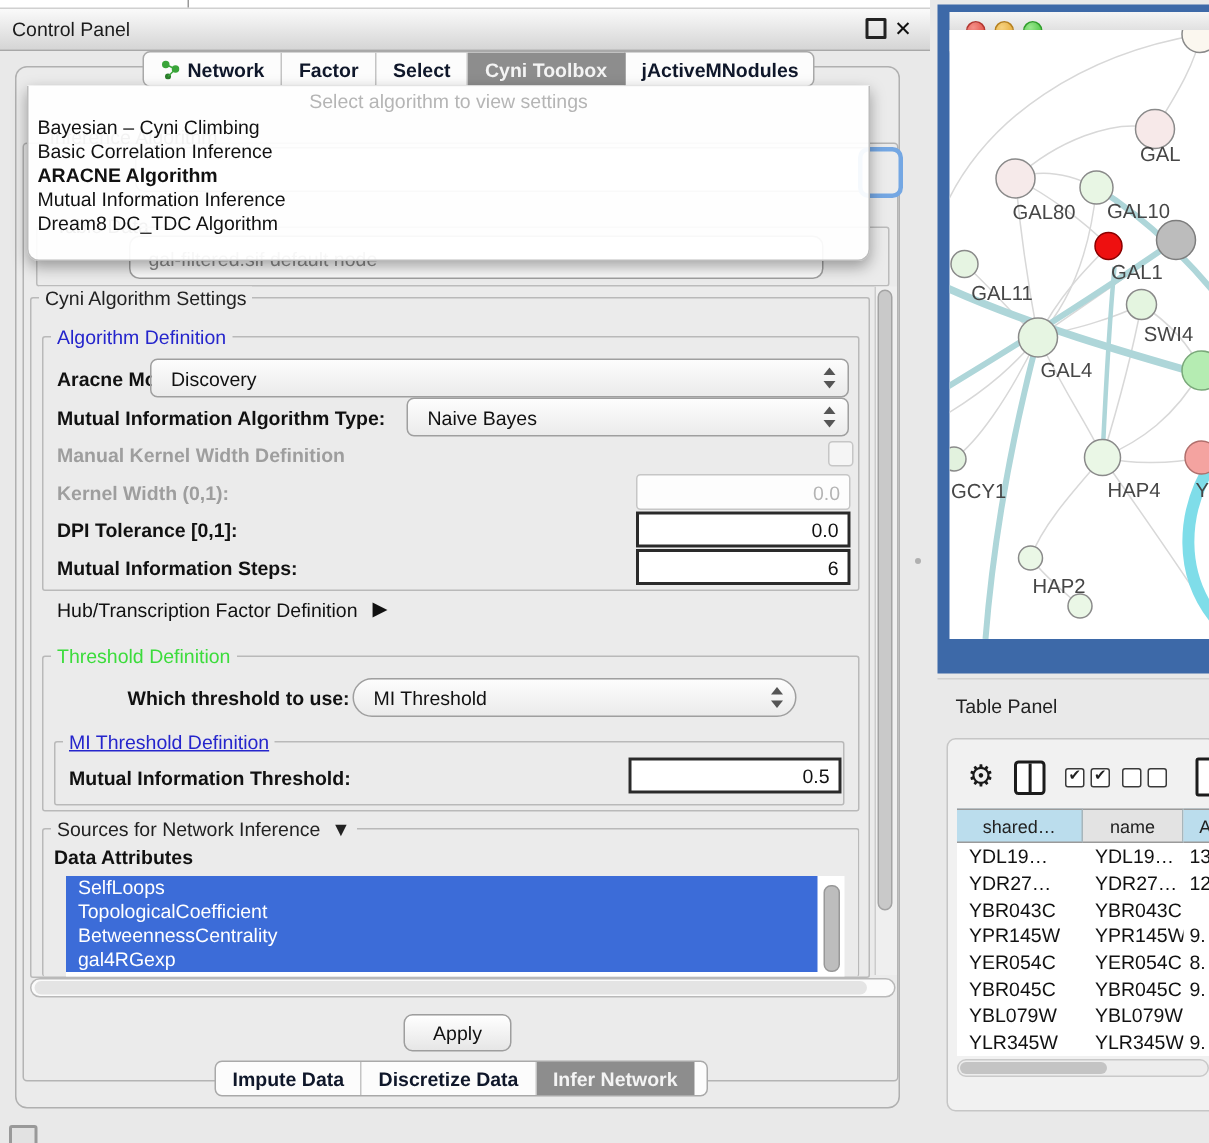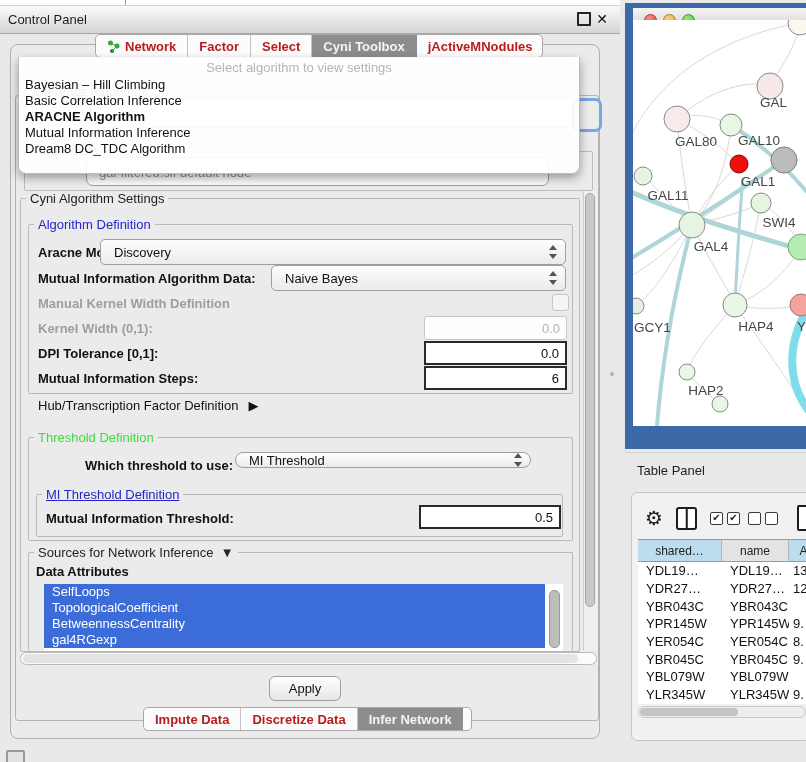--- a/index.html
+++ b/index.html
@@ -14,21 +14,21 @@
   #cp-title{left:8px;top:6px;height:27px;line-height:27px;font-size:13px;color:#1c1c1c;}
   #btn-float{left:577px;top:12px;width:10px;height:10px;border:2px solid #222;border-radius:1px;background:transparent;}
   #btn-close{left:593px;top:6px;width:18px;height:27px;line-height:27px;font-size:14px;font-weight:bold;color:#111;text-align:center;}
   
   #boxA{left:10px;top:44px;width:588px;height:693px;border:1px solid #b0b0b0;border-radius:8px;background:#ebebeb;}
   #boxB{left:15px;top:95px;width:582px;height:624px;border:1px solid #b4b4b4;border-radius:3px;background:#ebebeb;}
   .tabbar{display:flex;align-items:stretch;background:#fcfcfc;border:1px solid #a9a9a9;border-radius:5px;overflow:hidden;z-index:5;}
   #tabbar-top{left:95px;top:34px;width:446px;height:22px;}
   #tabbar-bottom{left:143px;top:707px;width:327px;height:22px;}
   .tab{display:flex;align-items:center;justify-content:center;padding:0 11px;font-size:13px;font-weight:600;
-       color:#b91c1c;border-right:1px solid #c4c4c4;white-space:nowrap;}
+       color:#0f172a;border-right:1px solid #c4c4c4;white-space:nowrap;}
   .tab:last-child{border-right:none;}
   .tab.selected{background:#8d8d8d;color:#f4f4f4;border-right-color:#8d8d8d;}
   .net-icon{display:inline-block;width:13px;height:13px;margin-right:5px;}
   
   .ghost-title{font-size:13px;color:#444;z-index:2;}
   #ghost-title1{left:33px;top:84px;}
   #ghost-title2{left:37px;top:143px;}
   #ghost-combo1{left:90px;top:98px;width:507px;height:28px;border:1px solid #a8a8a8;border-radius:6px;background:#f6f6f6;z-index:2;}
   #focus-combo-end{left:572px;top:98px;width:24px;height:28px;border:3px solid #74a7e3;border-radius:7px;background:#ececec;z-index:3;}
   #ghost-group2{left:24px;top:151px;width:567px;height:38px;border:1px solid #bbb;border-radius:2px;z-index:2;}
@@ -79,21 +79,21 @@
             display:flex;align-items:center;justify-content:flex-end;padding-right:6px;z-index:5;}
   .numfield.disabled{border:1px solid #c6c6c6;border-radius:3px;color:#b4b4b4;background:#fdfdfd;}
   #fld-kernel{left:424px;top:316px;width:143px;height:24px;}
   #fld-dpi{left:424px;top:341px;width:143px;height:24px;}
   #fld-steps{left:424px;top:366px;width:143px;height:24px;}
   #row-hub{left:38px;top:398px;font-size:13px;color:#111;z-index:5;display:flex;align-items:center;}
   .tri-right{display:inline-block;margin-left:10px;font-size:13px;color:#111;}
   #grp-threshold{left:28px;top:437px;width:543px;height:102px;}
   #grp-threshold-title{left:34px;top:430px;}
   #lbl-which{left:85px;top:458px;}
-  #cmb-which{left:235px;top:452px;width:296px;height:16px;border-radius:13px;}
+  #cmb-which{left:235px;top:452px;width:296px;height:26px;border-radius:13px;}
   #grp-mithr{left:36px;top:494px;width:525px;height:41px;}
   #grp-mithr-title{left:42px;top:487px;text-decoration:underline;}
   #lbl-mithr{left:46px;top:511px;}
   #fld-mithr{left:419px;top:505px;width:142px;height:24px;}
   #grp-sources{left:28px;top:552px;width:543px;height:98px;border-bottom:none;}
   #grp-sources-title{left:34px;top:545px;}
   #lbl-attrs{left:36px;top:564px;}
   #list-attrs{left:44px;top:584px;width:519px;height:67px;background:#ffffff;overflow:hidden;z-index:5;}
   .attr-item{width:501px;height:16px;line-height:16px;background:#3c6cd8;color:#ffffff;font-size:13px;padding-left:8px;box-sizing:border-box;white-space:nowrap;}
   #list-thumb{left:549px;top:590px;width:11px;height:58px;background:#bdbdbd;border:1px solid #989898;border-radius:5px;box-sizing:border-box;z-index:6;}
@@ -180,21 +180,21 @@
   <div class="abs ghost-title" id="ghost-title1">Inference Algorithm</div>
   <div class="abs" id="ghost-combo1"></div>
   <div class="abs" id="focus-combo-end"></div>
   <div class="abs ghost-title" id="ghost-title2">Table Data</div>
   <div class="abs" id="ghost-group2"></div>
   <div class="abs" id="ghost-combo2">gal-filtered.sif default node</div>
 
   <div class="abs" id="overlay">
     <div class="abs" id="overlay-placeholder">Select algorithm to view settings</div>
     <div class="abs" id="overlay-items">
-        <div class="dd-item">Bayesian – Hill Climbing</div>
+        <div class="dd-item">Bayesian – Cyni Climbing</div>
         <div class="dd-item">Basic Correlation Inference</div>
         <div class="dd-item bold">ARACNE Algorithm</div>
         <div class="dd-item">Mutual Information Inference</div>
         <div class="dd-item">Dream8 DC_TDC Algorithm</div>
       </div>
   </div>
 
   <div class="abs groupbox" id="grp-settings"></div>
   <div class="abs grouptitle t-dark" id="grp-settings-title">Cyni Algorithm Settings</div>
   <div class="abs" id="vscroll"></div>
@@ -202,21 +202,21 @@
 
   <div class="abs groupbox" id="grp-algdef"></div>
   <div class="abs grouptitle t-blue" id="grp-algdef-title">Algorithm Definition</div>
 
   <div class="abs blabel" id="lbl-aracne">Aracne Mode:</div>
   <div class="abs combo" id="cmb-aracne">
     <span class="val">Discovery</span>
     <span class="spin"></span>
   </div>
 
-  <div class="abs blabel" id="lbl-mitype">Mutual Information Algorithm Data:</div>
+  <div class="abs blabel" id="lbl-mitype">Mutual Information Algorithm Type:</div>
   <div class="abs combo" id="cmb-mitype">
     <span class="val">Naive Bayes</span>
     <span class="spin"></span>
   </div>
 
   <div class="abs blabel gray" id="lbl-manual">Manual Kernel Width Definition</div>
   <div class="abs" id="chk-manual"></div>
 
   <div class="abs blabel gray" id="lbl-kernel">Kernel Width (0,1):</div>
   <div class="abs numfield disabled" id="fld-kernel">0.0</div>

